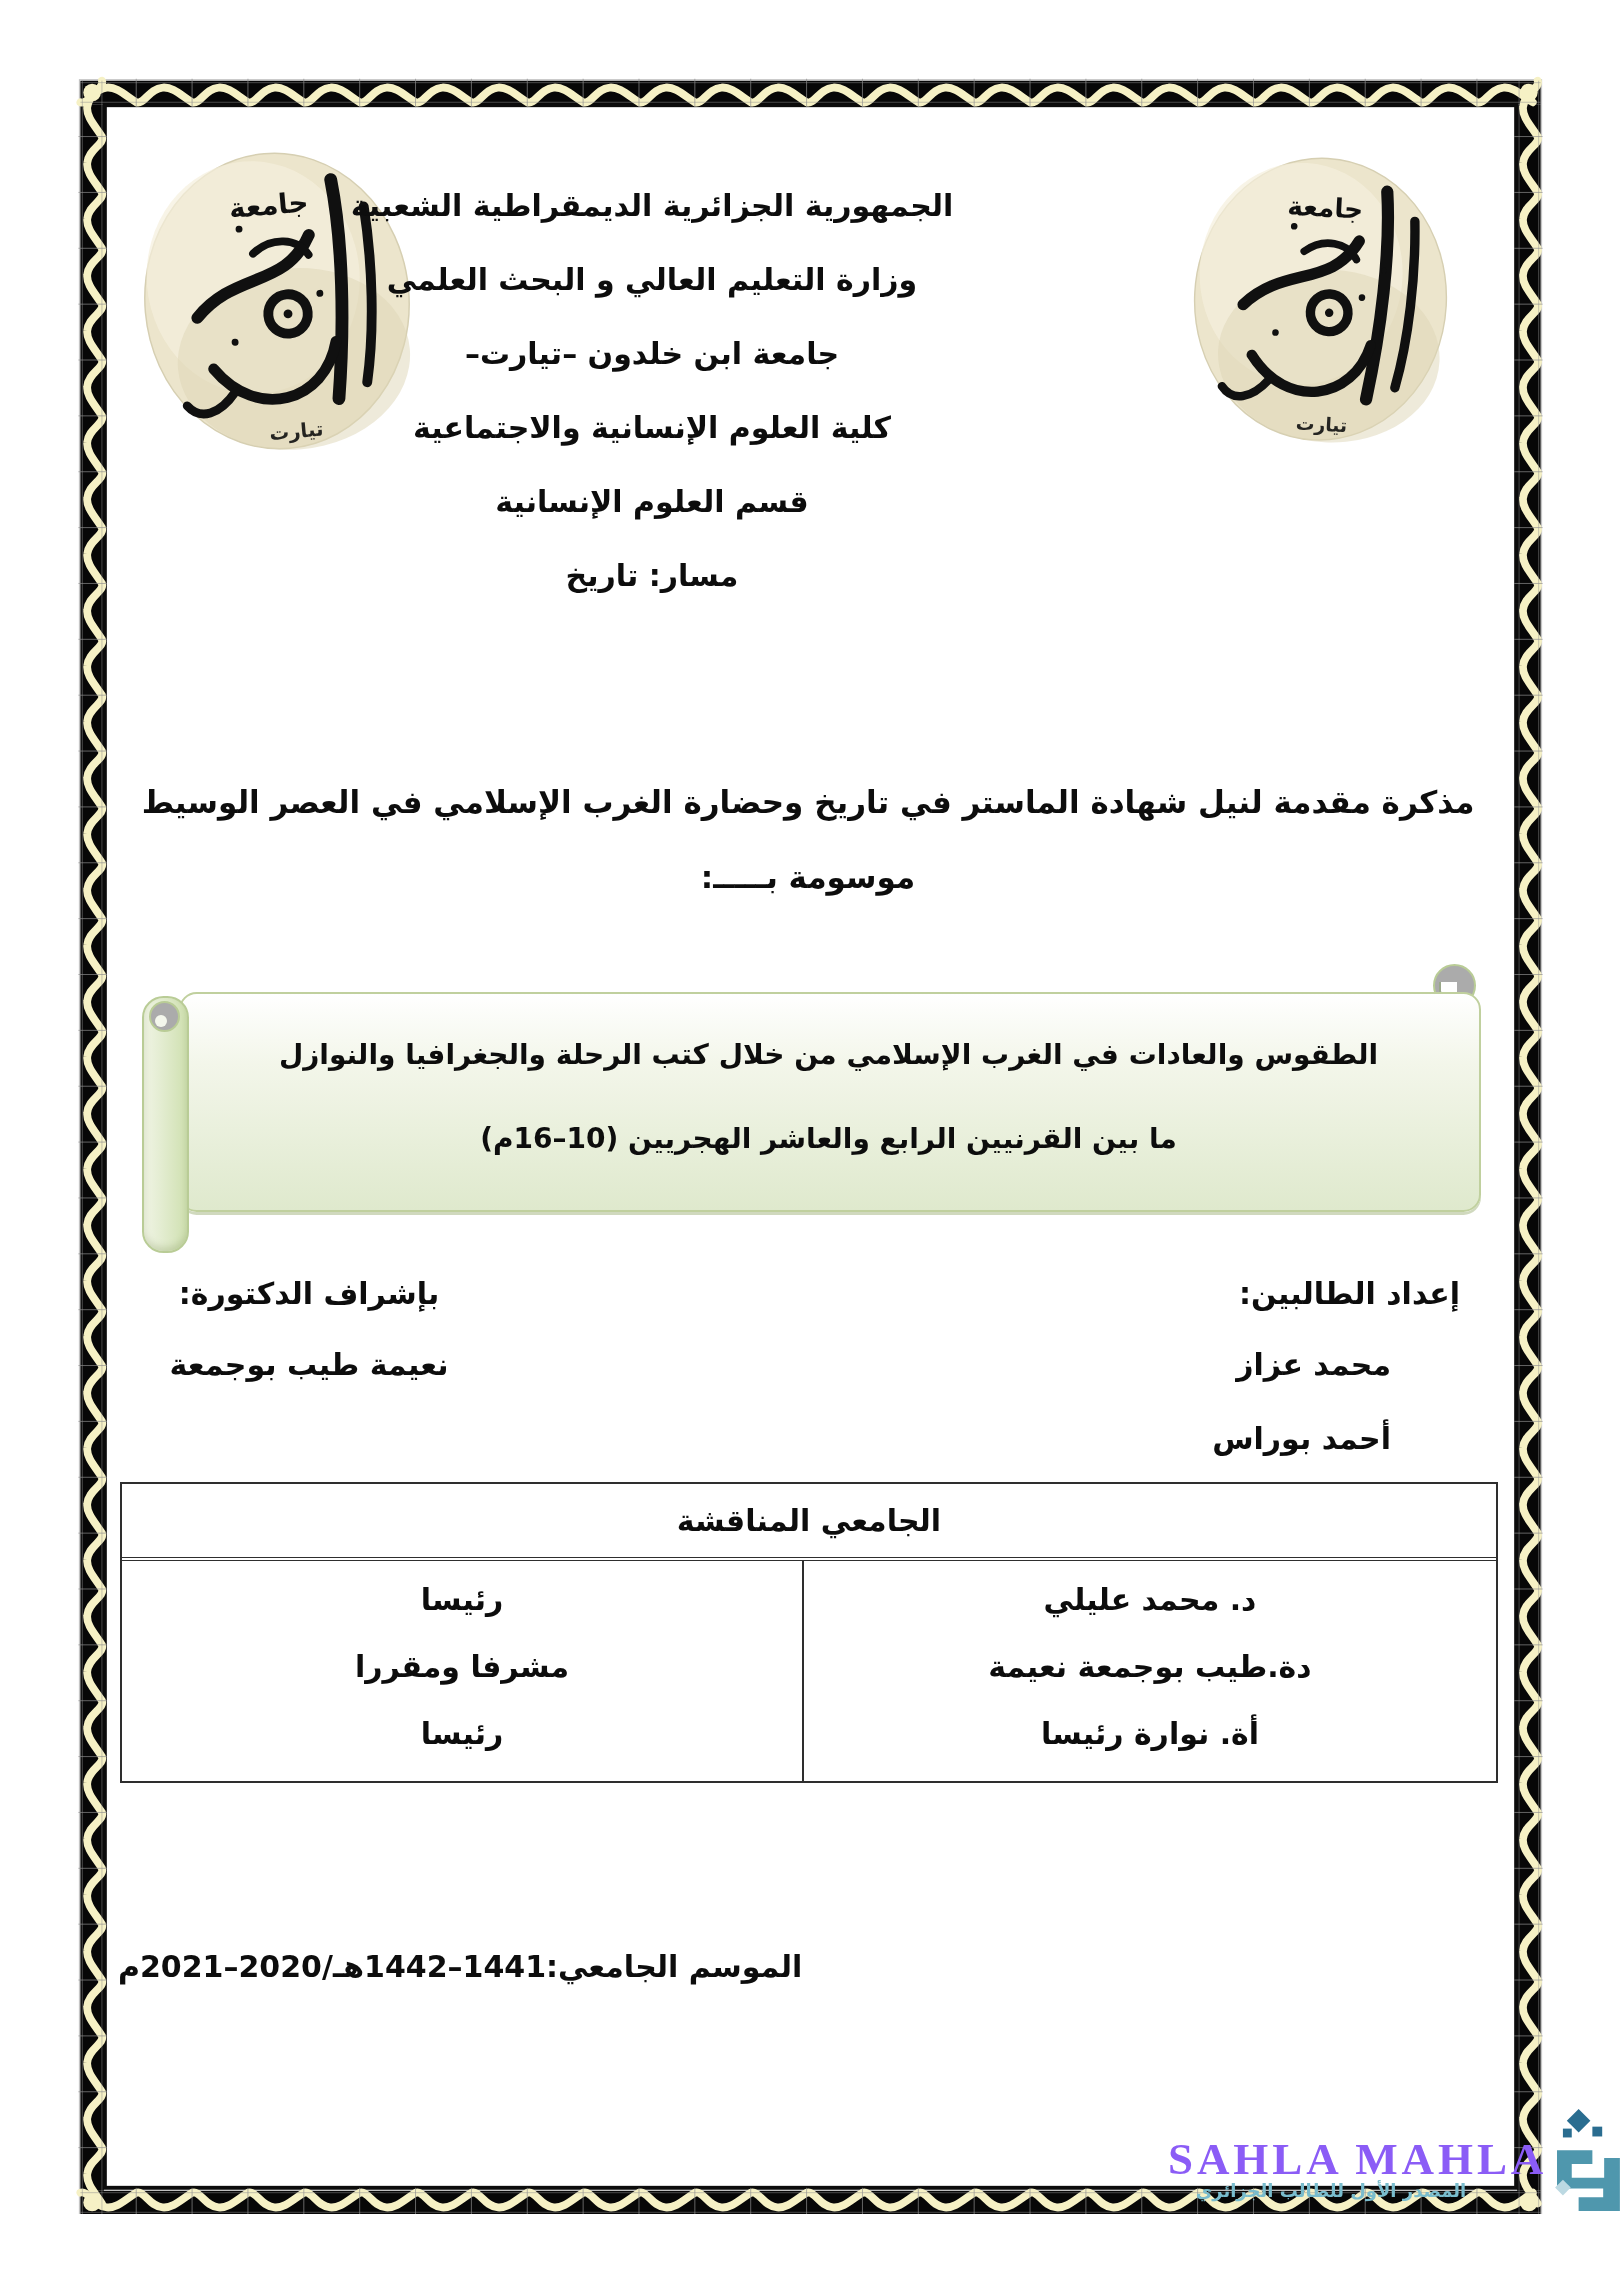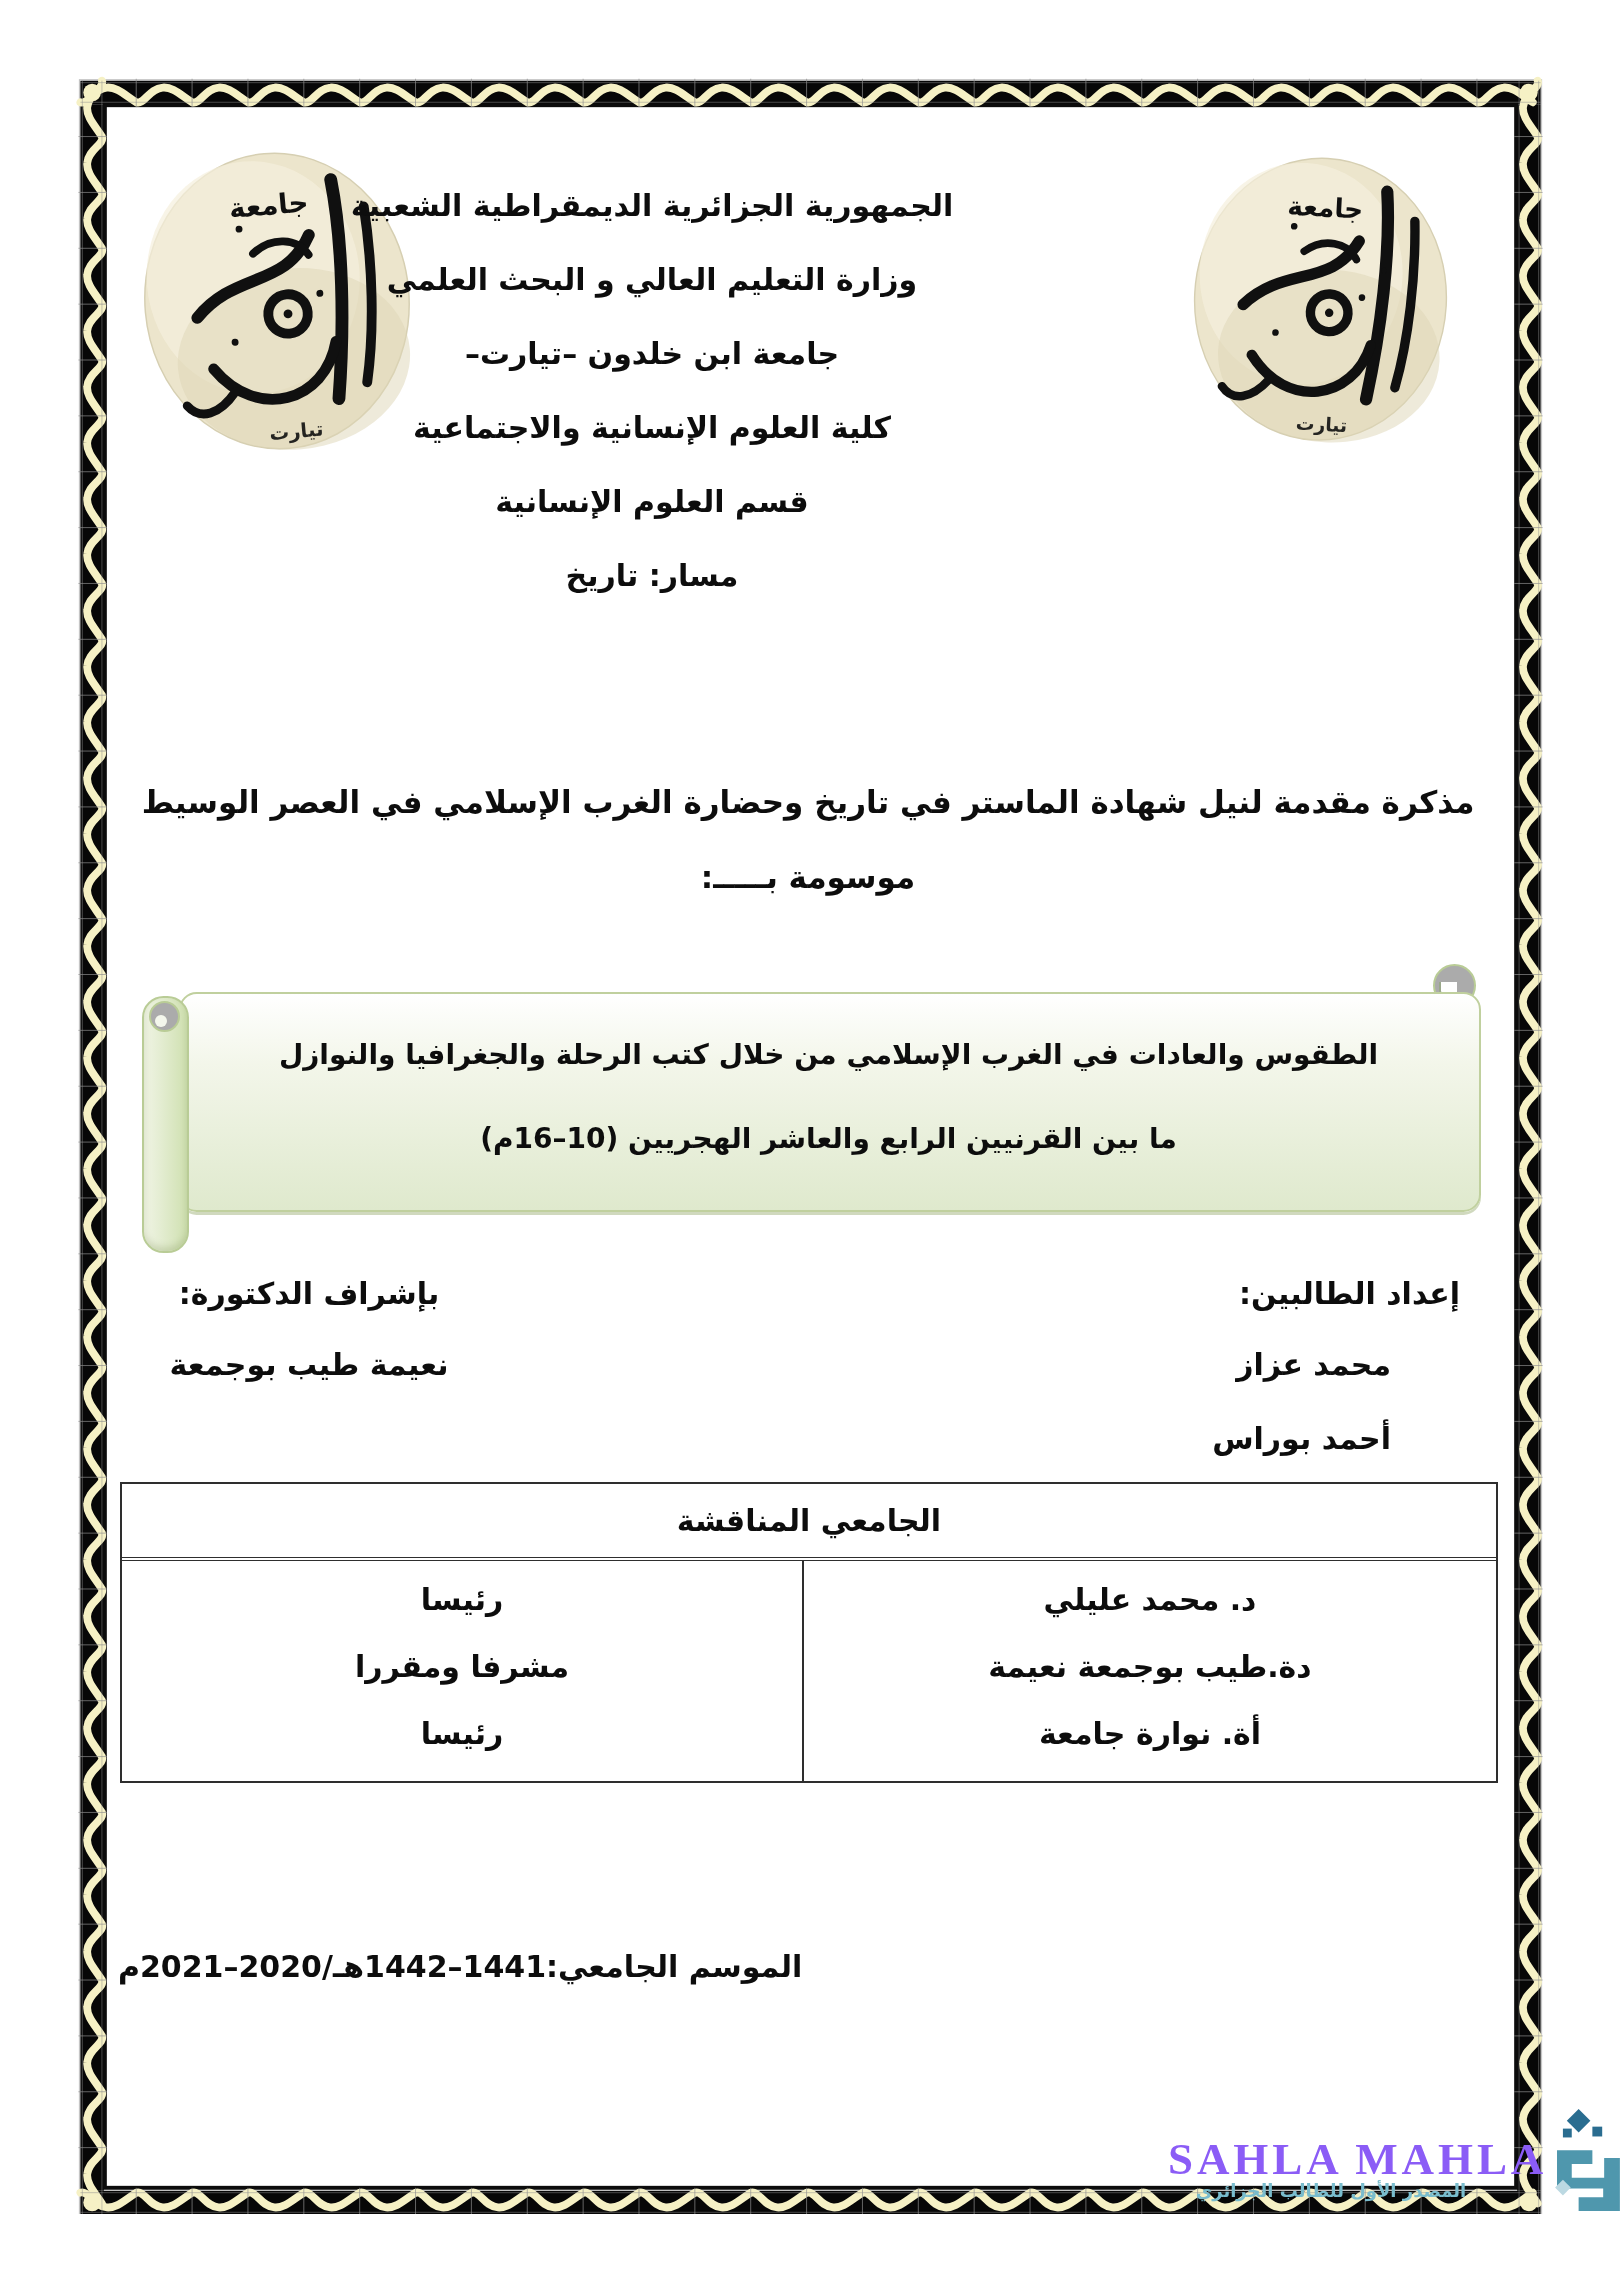--- a/index.html
+++ b/index.html
@@ -290,21 +290,21 @@
     <div class="thead rtl">الجامعي المناقشة</div>
     <div class="tbody">
       <div class="cell cell-roles">
         <div class="trow rtl">رئيسا</div>
         <div class="trow rtl">مشرفا ومقررا</div>
         <div class="trow rtl">رئيسا</div>
       </div>
       <div class="cell cell-names">
         <div class="trow rtl">د. محمد عليلي</div>
         <div class="trow rtl">دة.طيب بوجمعة نعيمة</div>
-        <div class="trow rtl">أة. نوارة جامعة</div>
+        <div class="trow rtl">أة. نوارة رئيسا</div>
       </div>
     </div>
   </div>
 
   <div class="abs year rtl">الموسم الجامعي:1441–1442هـ/2020–2021م</div>
 
   <div class="abs brand" id="brandTxt" style="color: #8b5cf6;">SAHLA MAHLA</div>
   <div class="abs tagline rtl" id="taglineTxt" style="color: rgb(121, 188, 205);">المصدر الأول للطالب الجزائري</div>
   <svg class="abs emblem-svg" width="73" height="165" viewBox="0 0 74 168">
     <g id="emblemDark">

